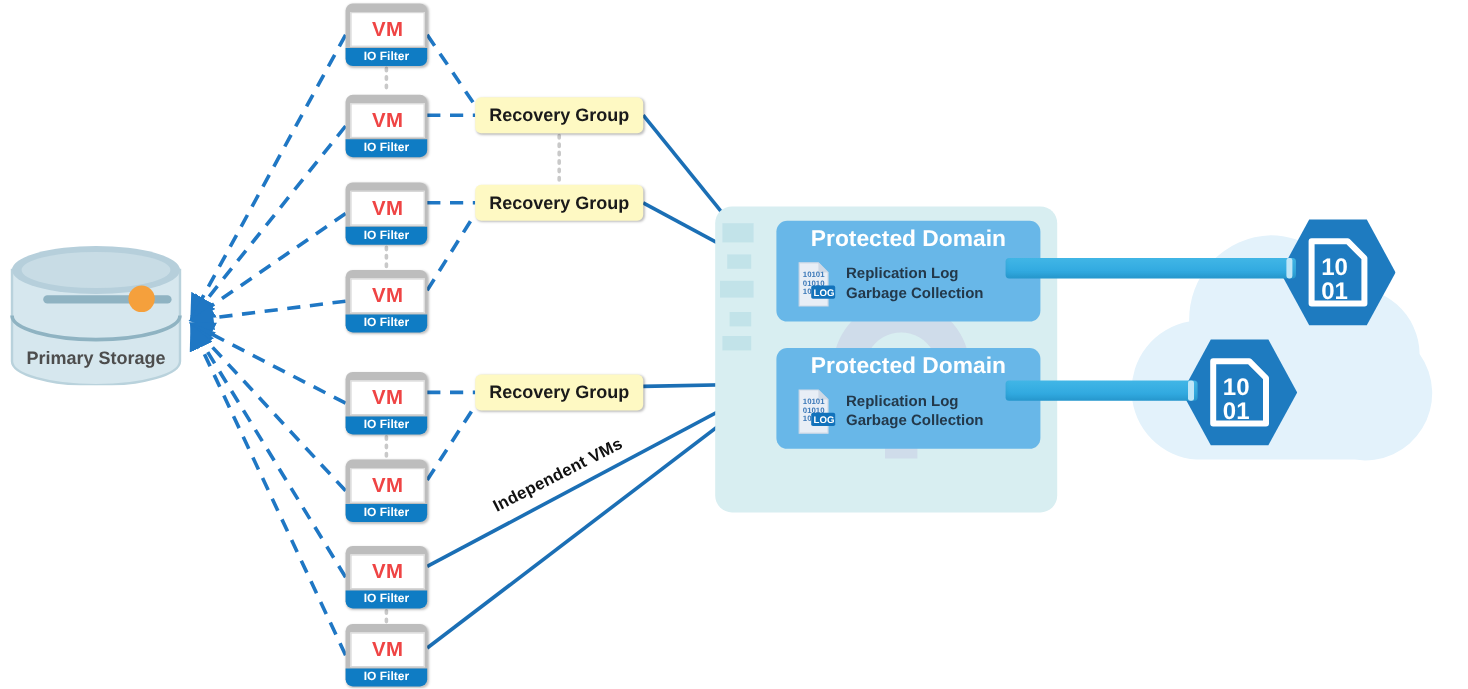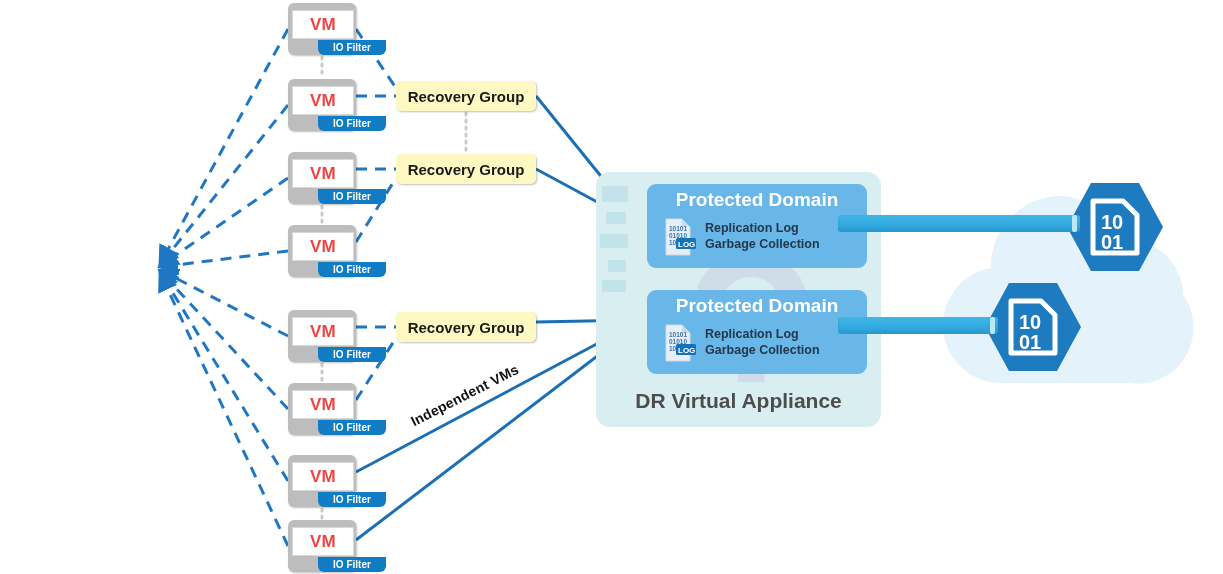--- a/index.html
+++ b/index.html
@@ -7,21 +7,21 @@
   #stage{position:relative;width:1223px;height:574px;background:#fff;}
   #wires{position:absolute;left:0;top:0;width:1223px;height:574px;}
 
   
   .vm{position:absolute;width:68px;height:52px;background:#bdbdbd;border-radius:6px;
       box-shadow:1px 1px 2px rgba(0,0,0,.25);}
   .vm .vm-inner{position:absolute;left:4px;top:7px;width:60px;height:27px;background:#fff;
       border:1px solid #d8d8d8;display:flex;align-items:center;justify-content:center;}
   .vm .vm-label{font-size:17px;font-weight:bold;color:#ef4444;letter-spacing:.2px;line-height:1;}
   .vm .iof{position:absolute;left:0;bottom:0;width:68px;height:15px;background:#0f7cc4;
-      border-radius:0 0 6px 6px;display:flex;align-items:center;justify-content:center;margin-left:30px;}
+      border-radius:0 0 6px 6px;display:flex;align-items:center;justify-content:center;}
   .vm .iof-label{font-size:10px;font-weight:bold;color:#fff;line-height:1;}
 
   
   .rg{position:absolute;width:140px;height:30px;background:#fef9c3;border-radius:5px;
       display:flex;align-items:center;justify-content:center;
       box-shadow:1px 1px 2px rgba(0,0,0,.25);}
   .rg-label{font-size:15px;font-weight:bold;color:#1a1a1a;line-height:1;}
 
   
   .cyl{position:absolute;left:8px;top:205px;width:144px;height:116px;}
@@ -106,20 +106,32 @@
 
     <g stroke="#c9c9c9" stroke-width="3" stroke-dasharray="2 5" fill="none" stroke-linecap="round">
       <line x1="322" y1="57" x2="322" y2="78"></line>
       <line x1="322" y1="206" x2="322" y2="224"></line>
       <line x1="322" y1="364" x2="322" y2="382"></line>
       <line x1="322" y1="509" x2="322" y2="519"></line>
       <line x1="466" y1="113" x2="466" y2="152"></line>
     </g>
   </svg>
 
+  <div class="cyl">
+    <svg width="144" height="116" viewBox="0 0 144 116">
+      <path d="M2,20 L2,96 a70,20 0 0 0 140,0 L142,20 Z" fill="#d6e7ee"></path>
+      <path d="M2,20 L2,96 a70,20 0 0 0 140,0 L142,20 Z" fill="none" stroke="#b9d2dc" stroke-width="2"></path>
+      <path d="M2,58 a70,20 0 0 0 140,0" fill="none" stroke="#8fb3c2" stroke-width="3"></path>
+      <ellipse cx="72" cy="20" rx="70" ry="20" fill="#b6cfdb"></ellipse>
+      <ellipse cx="72" cy="20" rx="62" ry="15" fill="#c8dce5"></ellipse>
+      <rect x="28" y="41" width="107" height="7" rx="3.5" fill="#8fb3c2"></rect>
+      <circle cx="110" cy="44" r="11" fill="#f5a03c"></circle>
+    </svg>
+    <div class="cyl-label">Primary Storage</div>
+  </div>
 
   <div class="vm" style="left:288px;top:3px">
     <div class="vm-inner">
         <span class="vm-label">VM</span>
       </div>
     <div class="iof">
         <span class="iof-label">IO Filter</span>
       </div>
   </div>
   <div class="vm" style="left:288px;top:79px">
@@ -240,21 +252,20 @@
           <rect x="13" y="21" width="20" height="11" rx="1.5" fill="#1272bb"></rect>
           <text x="15" y="29.5" font-family="Liberation Sans, sans-serif" font-size="8" font-weight="bold" fill="#ffffff">LOG</text>
         </svg>
         <div class="pd-text">
           <div>Replication Log</div>
           <div>Garbage Collection</div>
         </div>
       </div>
     </div>
 
-    <div class="app-label">DR Virtual Appliance</div>
   </div>
 
   <div class="cloud">
     <svg width="298" height="245" viewBox="0 0 298 245">
       <path d="M72,215 a58,58 0 0 1 -6,-115 a70,70 0 0 1 68,-72 a66,66 0 0 1 62,44
                a56,56 0 0 1 62,55 a56,56 0 0 1 -54,88 Z" fill="#e3f2fb"></path>
     </svg>
     
   </div>
 

